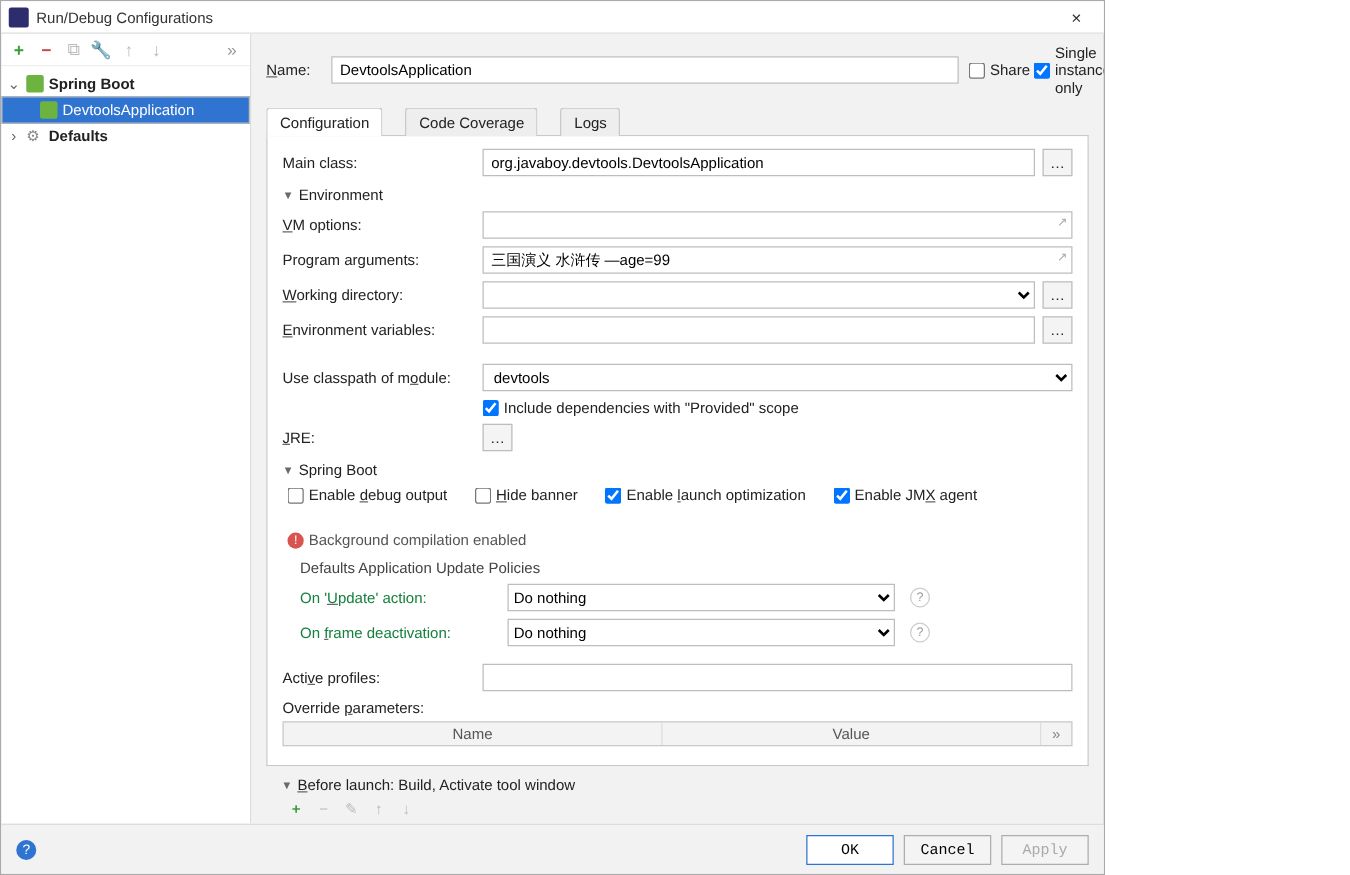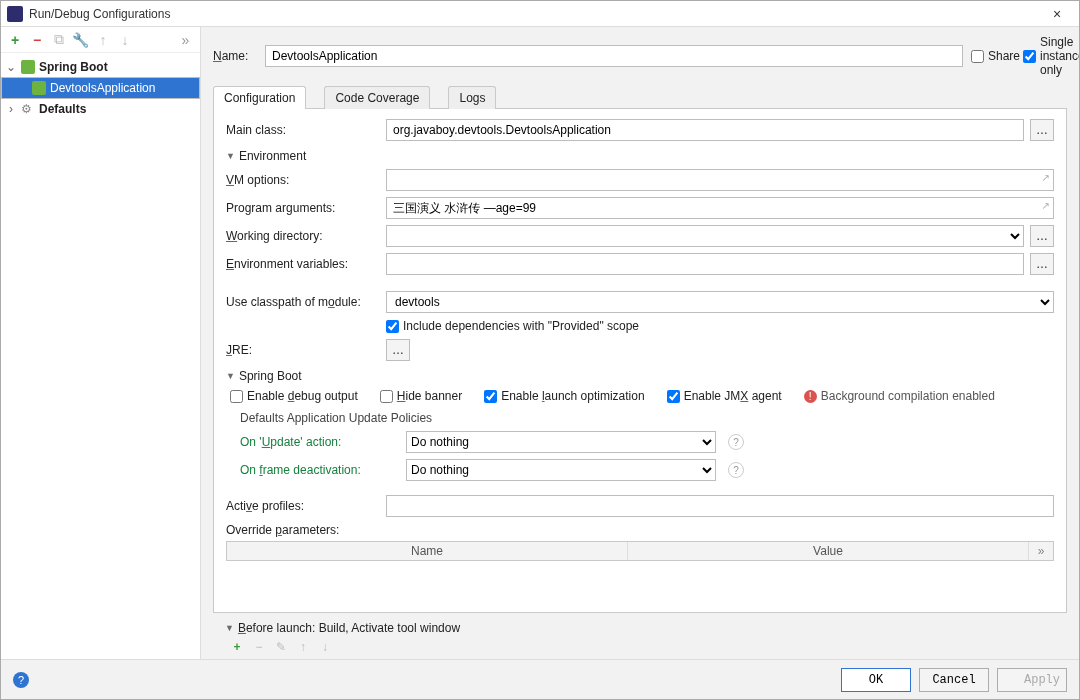--- a/index.html
+++ b/index.html
@@ -1,18 +1,18 @@
 <!DOCTYPE html>
 <html><head>
 <meta charset="utf-8">
 <style>
   * { box-sizing: border-box; font-family: "Segoe UI", Tahoma, sans-serif; font-size: 12px; }
   html,body { margin:0; padding:0; height:100%; }
   body { background:#fff; color:#222; }
-  .window { width:1080px; height:700px; border:1px solid #aaa; display:flex; flex-direction:column; background:#f2f2f2; position:relative; }
+  .window { width:884px; height:700px; border:1px solid #aaa; display:flex; flex-direction:column; background:#f2f2f2; position:relative; }
 
   
   .titlebar { height:26px; background:#fff; border-bottom:1px solid #ddd; display:flex; align-items:center; padding:0 6px; }
   .titlebar .appicon { width:16px; height:16px; background:#2d2d6e; border-radius:2px; margin-right:6px; display:inline-block; }
   .titlebar .title { flex:1; color:#333; }
   .titlebar .close { width:32px; text-align:center; font-size:14px; color:#333; cursor:default; }
 
   .body { flex:1; display:flex; overflow:hidden; }
 
   
@@ -65,21 +65,21 @@
 
   .beforelaunch { padding:8px 12px 4px 12px; background:#f2f2f2; }
   .bltoolbar { display:flex; gap:6px; padding-left:4px; margin-top:4px; }
   .bltoolbar .tbtn { width:16px; height:16px; display:inline-flex; align-items:center; justify-content:center; }
 
   .footer { height:40px; display:flex; align-items:center; padding:0 12px; gap:8px; border-top:1px solid #ddd; background:#f2f2f2; }
   .footer .helpcircle { width:16px;height:16px;border-radius:50%;background:#2f74d0;color:#fff;display:inline-flex;align-items:center;justify-content:center;font-size:11px; }
   .footer .spacer { flex:1; }
   .btn { min-width:70px; height:24px; border:1px solid #adadad; background:#f4f4f4;font-family:Liberation Mono, monospace; }
   .btn.primary { border:1px solid #2f74d0; background:#fff; }
-  .btn.disabled { color:#aaa;text-align:right; }
+  .btn.disabled { color:#aaa; }
 
   u.mn { text-decoration:underline; text-decoration-color:#666; }
   .inp-wrap { flex:1; position:relative; display:flex; }
   .inp-wrap .corner { position:absolute; right:4px; top:3px; color:#aaa; font-size:10px; }
 </style>
 </head>
 <body>
 
 <div class="window">
 

